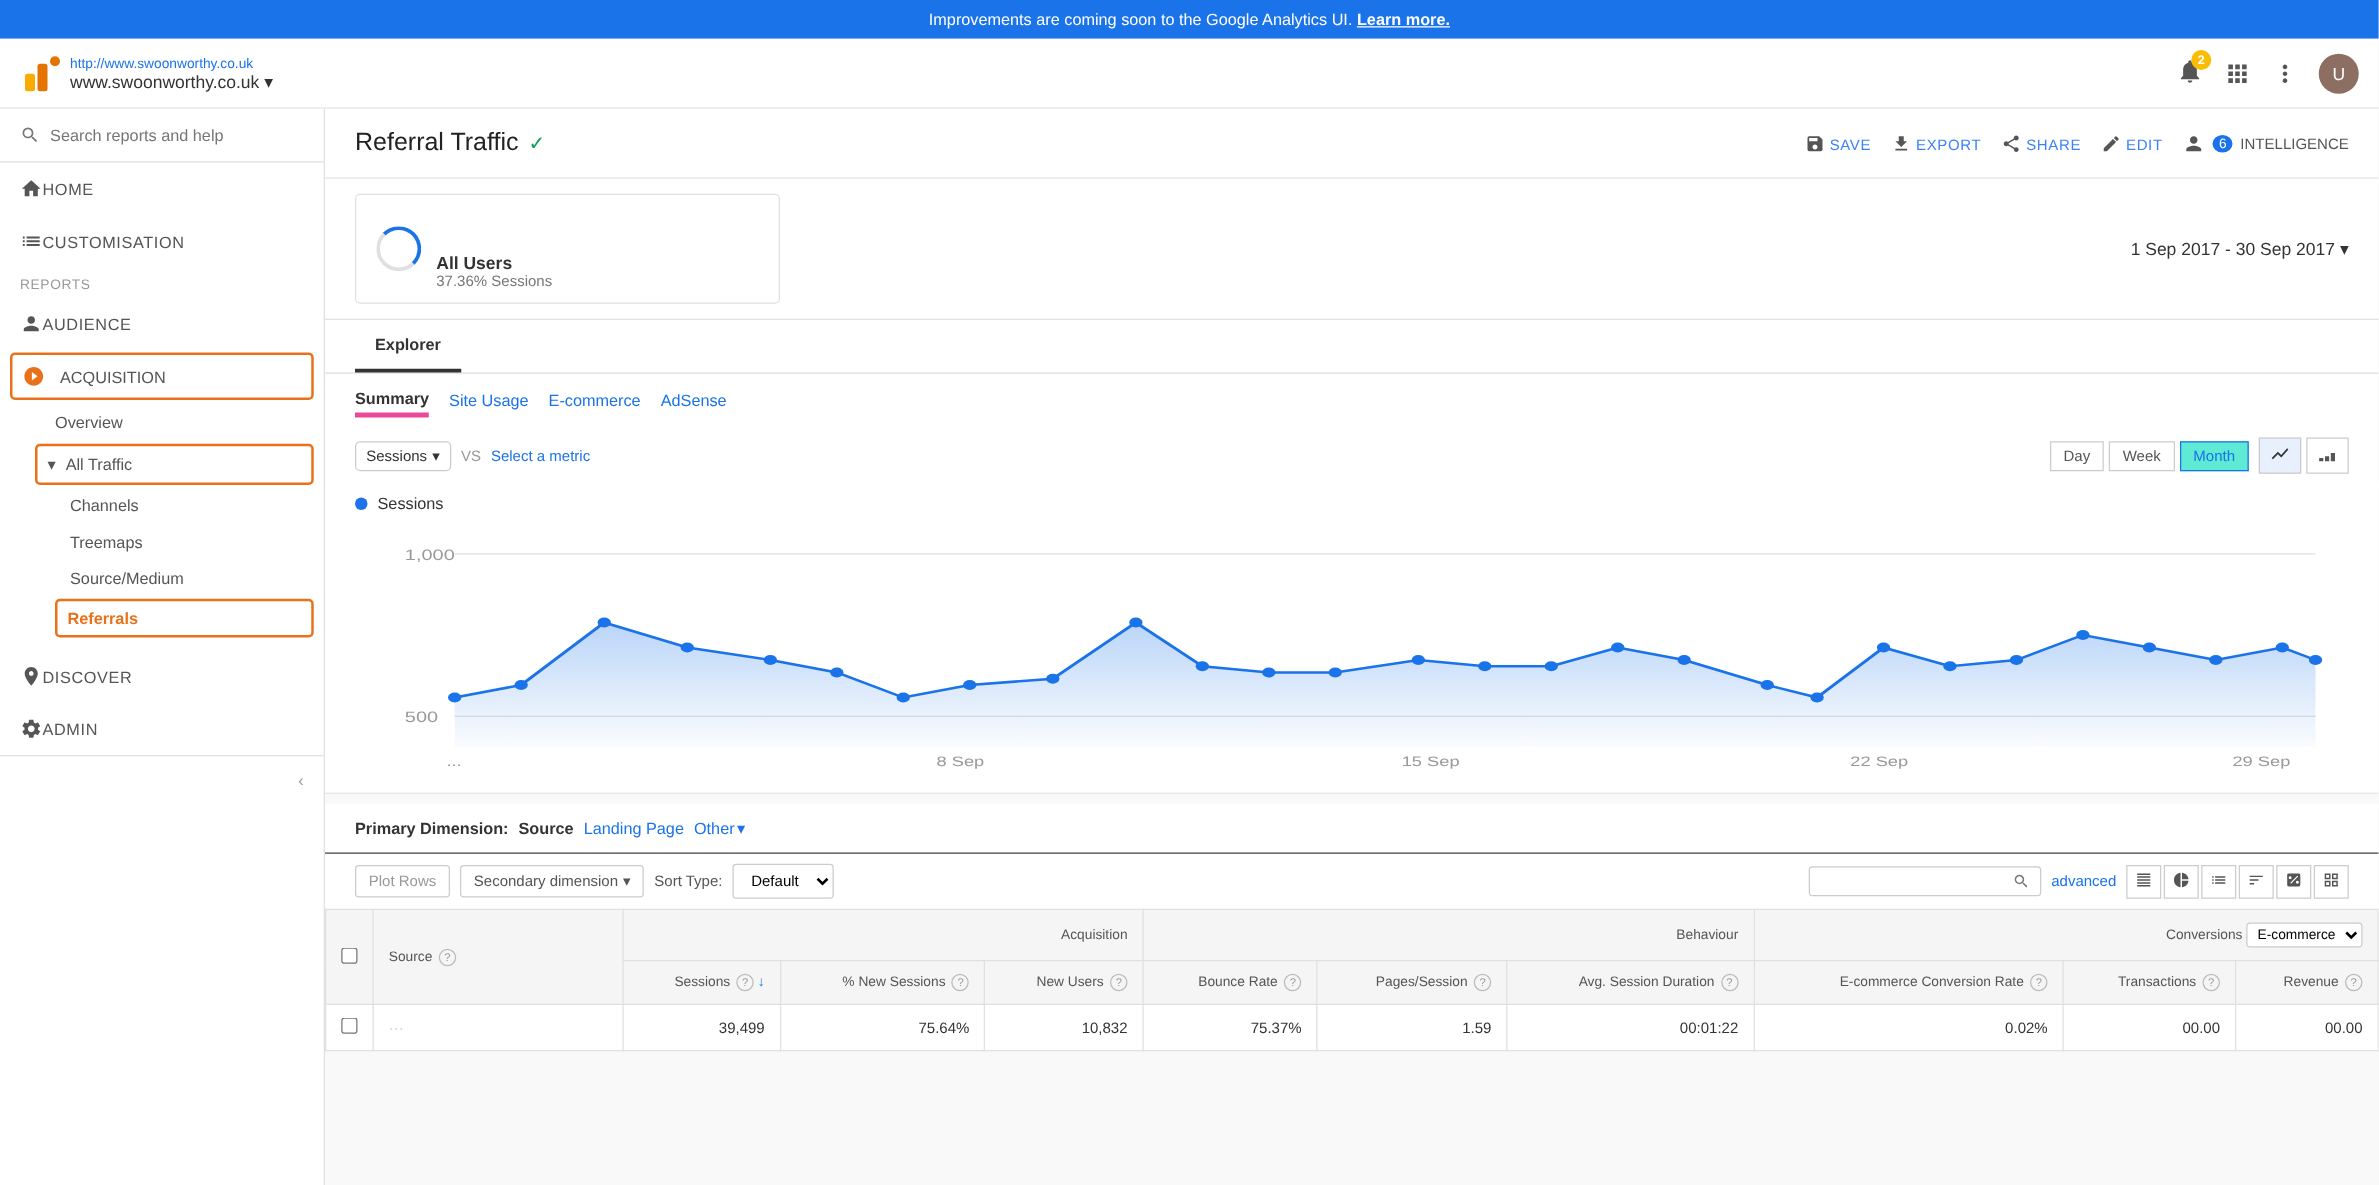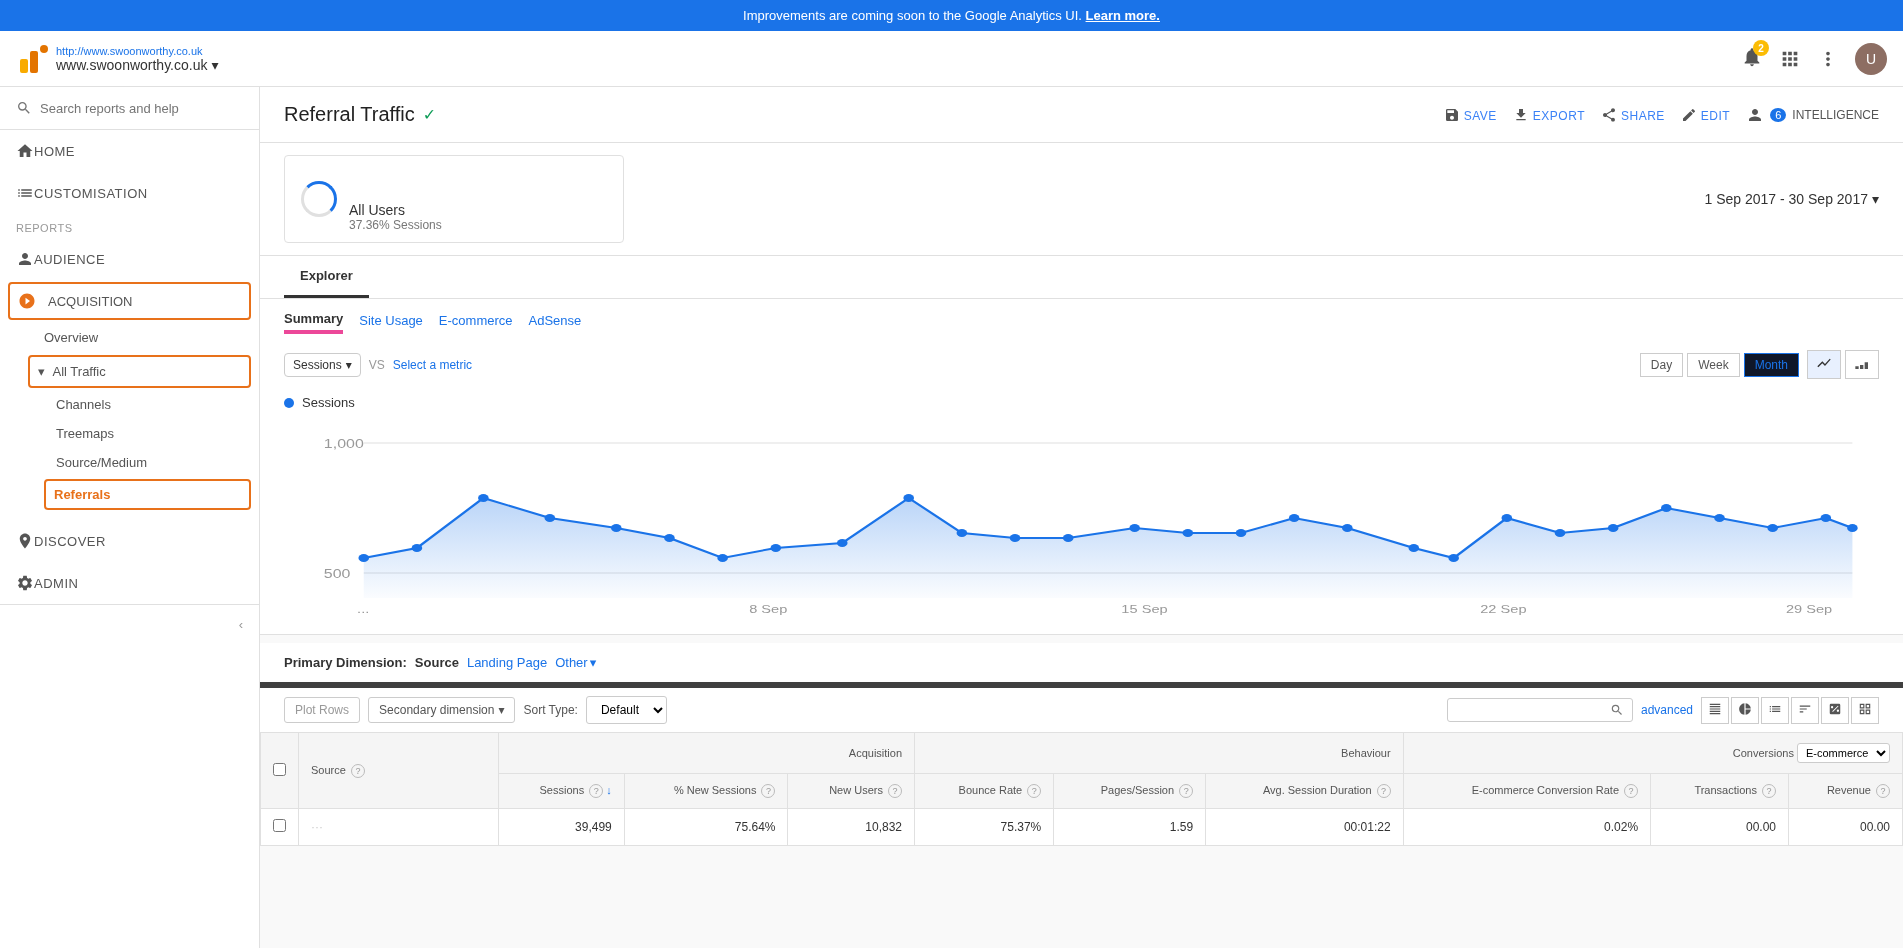--- a/index.html
+++ b/index.html
@@ -331,21 +331,21 @@
     .select-metric { color: #1a73e8; font-size: 12px; cursor: pointer; }
     .time-buttons { display: flex; align-items: center; gap: 4px; }
     .time-btn {
       border: 1px solid #ccc;
       background: #fff;
       padding: 4px 10px;
       font-size: 12px;
       cursor: pointer;
       color: #555;
     }
-    .time-btn.active { background: #0f172a; color: #1a73e8; border-color: #1a73e8; }
+    .time-btn.active { background: #5eead4; color: #1a73e8; border-color: #1a73e8; }
     .chart-type-btns { display: flex; gap: 4px; }
     .chart-type-btn {
       border: 1px solid #ccc;
       background: #fff;
       padding: 4px 8px;
       cursor: pointer;
       font-size: 14px;
       color: #555;
     }
     .chart-type-btn.active { background: #e8f0fe; }
@@ -383,21 +383,21 @@
       font-size: 13px;
     }
     .dim-label { color: #333; font-weight: bold; }
     .dim-link { color: #1a73e8; cursor: pointer; }
     .dim-other { color: #1a73e8; cursor: pointer; display: flex; align-items: center; gap: 2px; }
     .table-controls {
       display: flex;
       align-items: center;
       padding: 8px 24px;
       gap: 8px;
-      border-top: 6px solid #404040;
+      border-top: 1px solid #404040;
     }
     .plot-rows-btn {
       background: #fff;
       border: 1px solid #ccc;
       padding: 5px 10px;
       font-size: 12px;
       color: #999;
       cursor: pointer;
       border-radius: 3px;
     }
@@ -688,21 +688,21 @@
           <span>INTELLIGENCE</span>
         </div>
       </div>
     </div>
 
     <div class="segment-bar">
       <div style="display:flex;align-items:center;gap:16px;flex:1;">
         <div class="segment-item">
           <div class="segment-circle"></div>
           <div>
-            <div style="font-size:14px;font-weight:400;margin-top:36px;">All Users</div>
+            <div style="font-size:14px;font-weight:700;margin-top:36px;">All Users</div>
             <div style="font-size:12px;color:#777;">37.36% Sessions</div>
           </div>
         </div>
       </div>
       <div class="date-range">
         <span>1 Sep 2017 - 30 Sep 2017</span>
         <span>▾</span>
       </div>
     </div>
 

